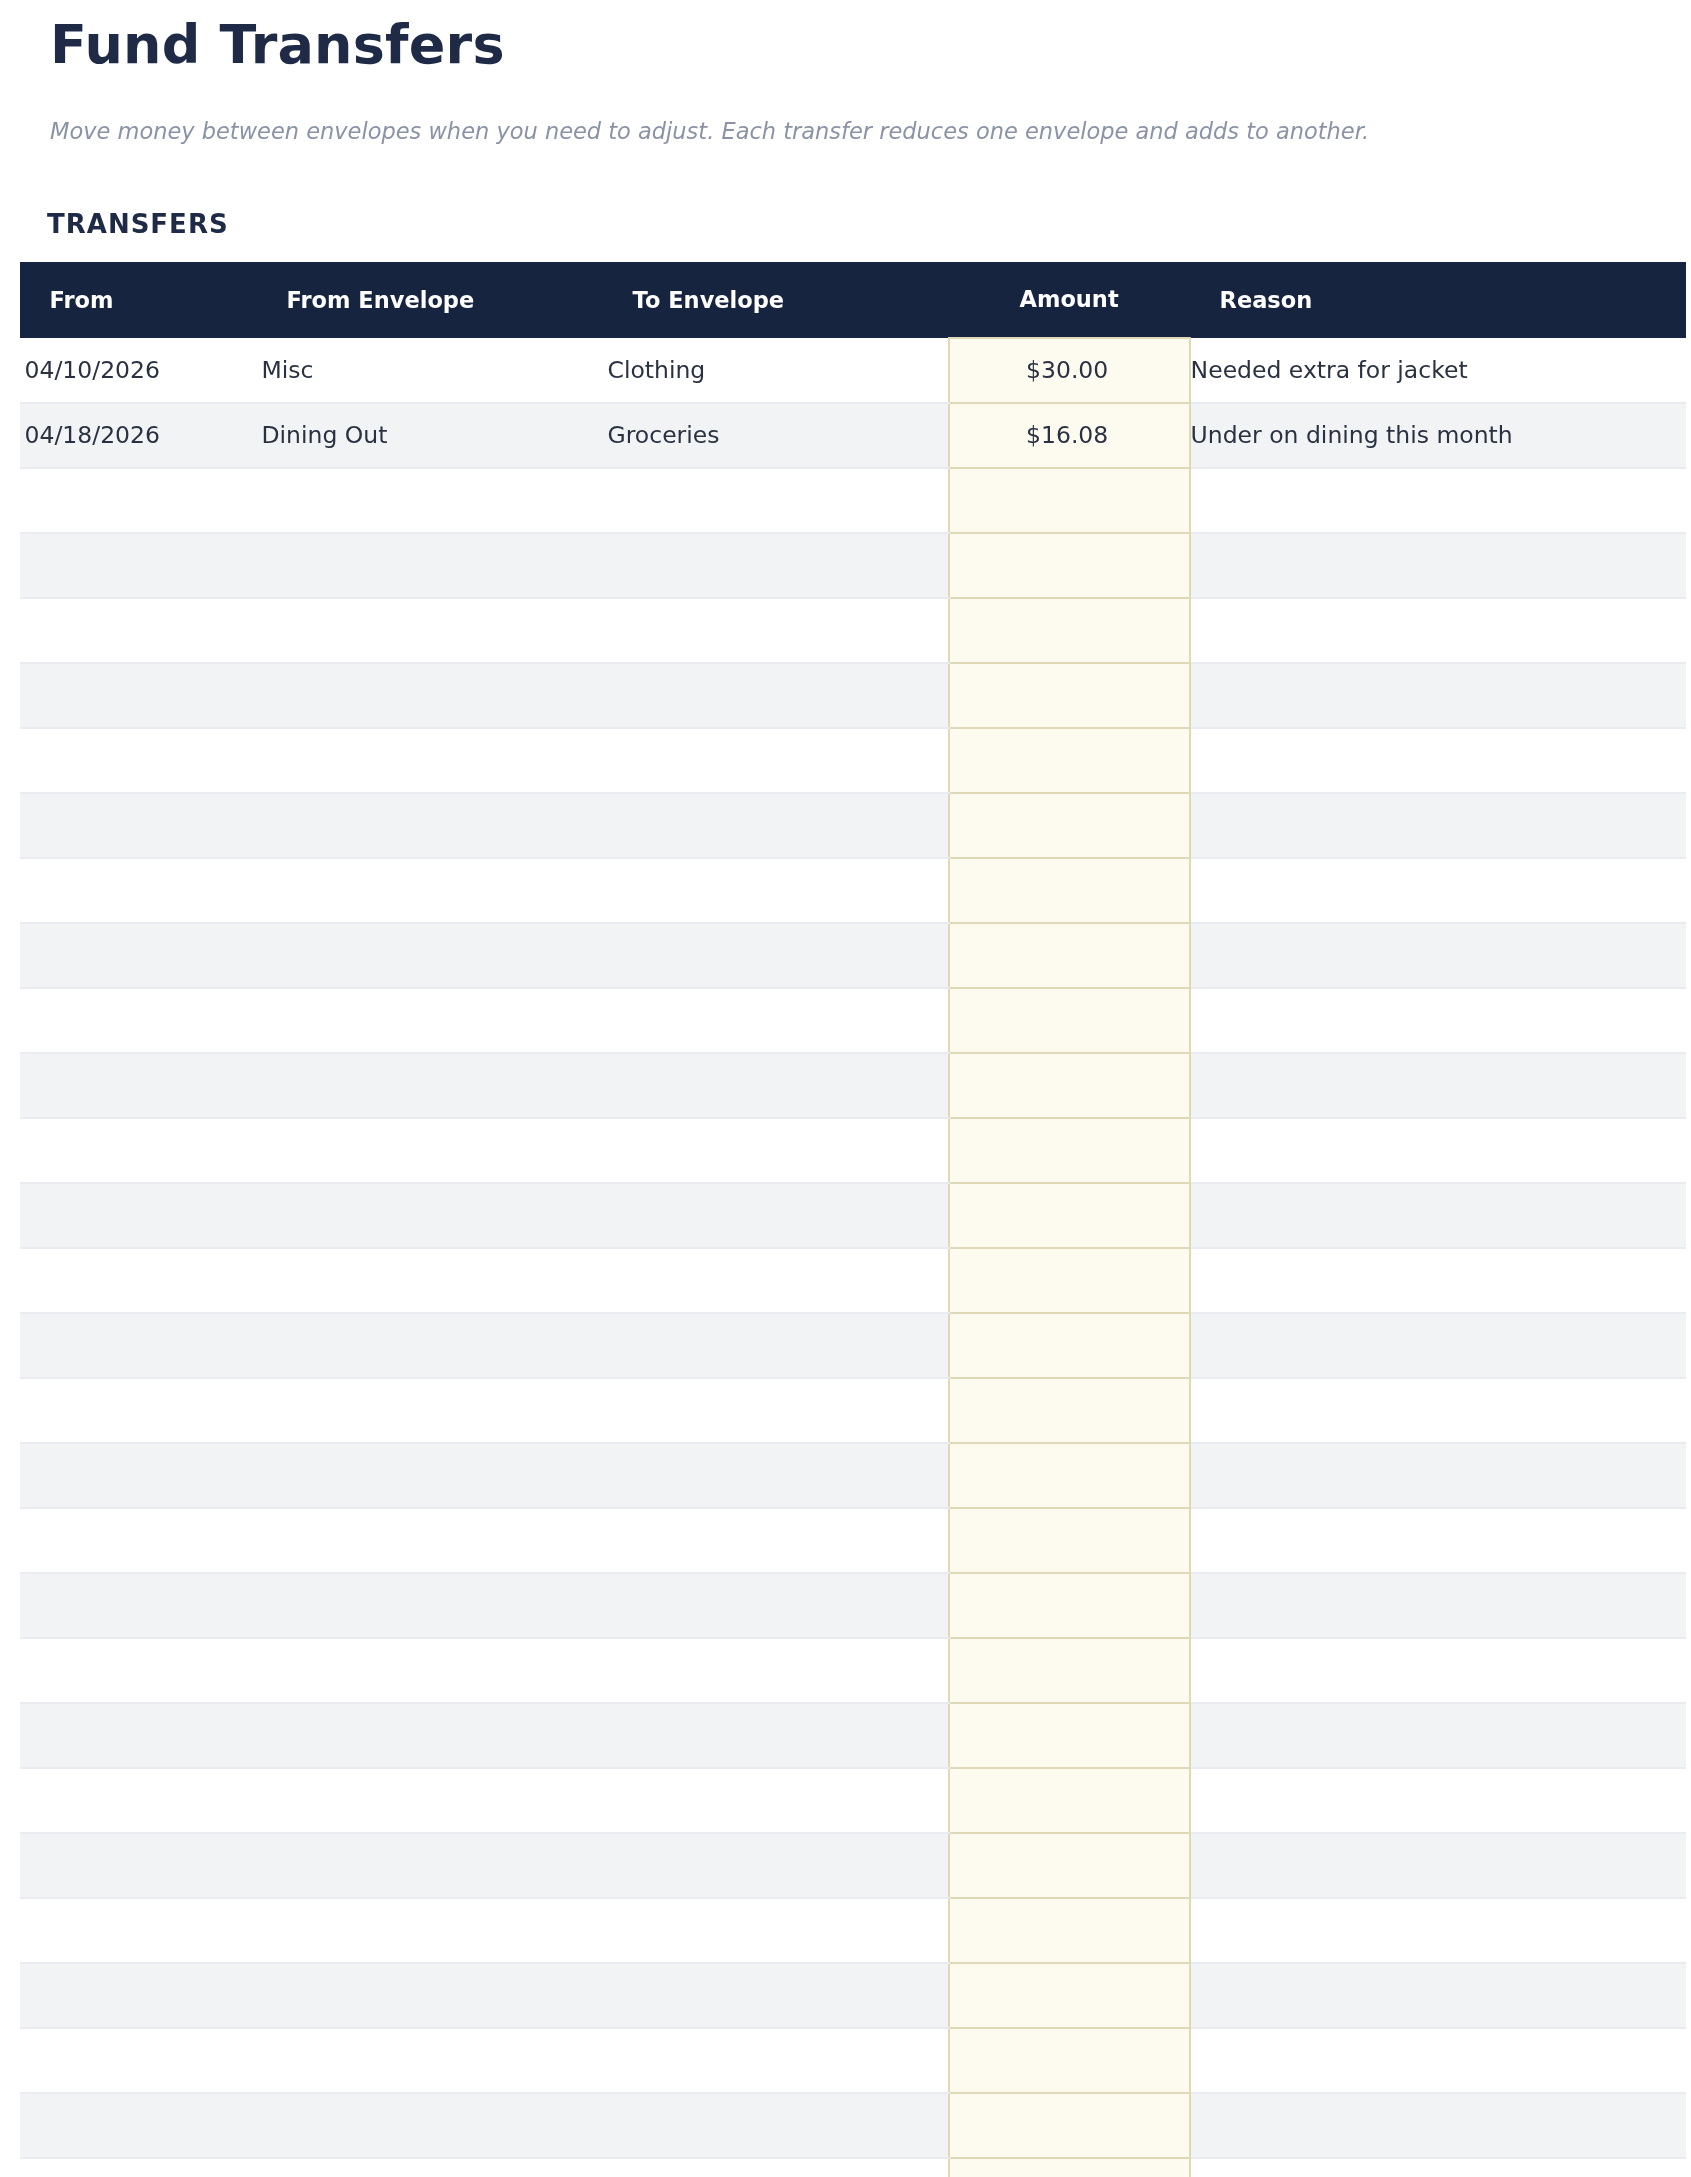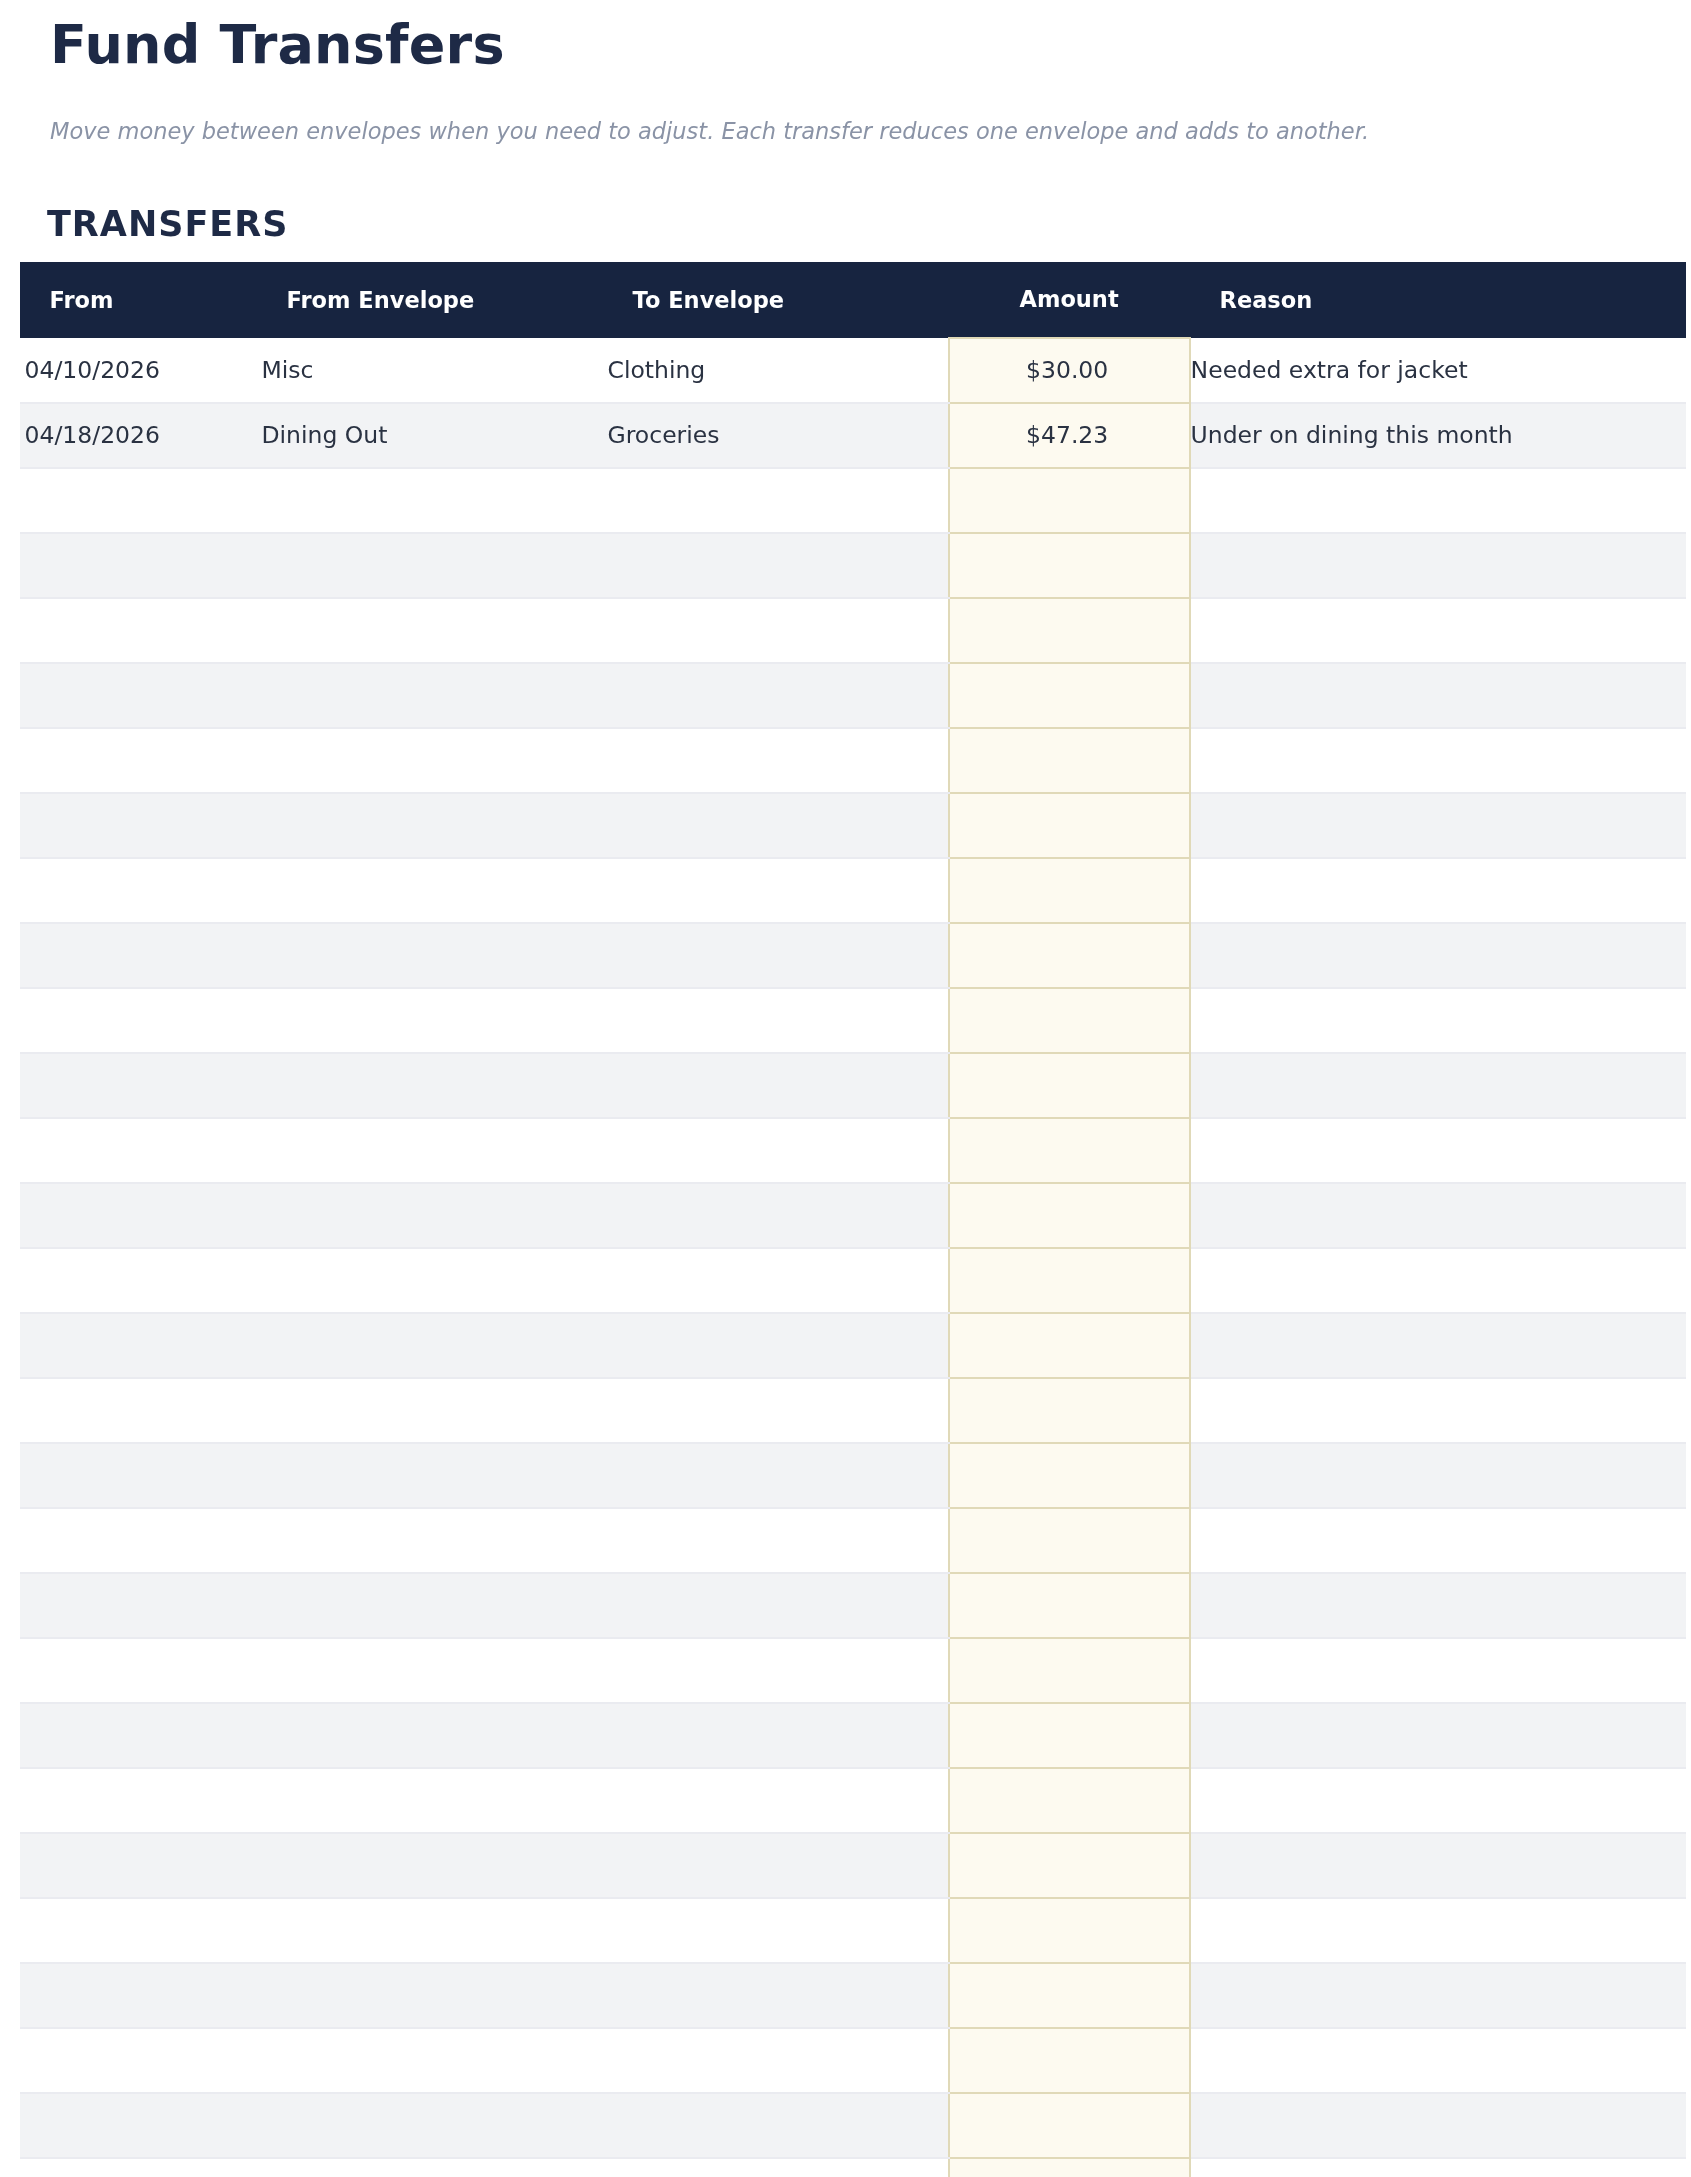--- a/index.html
+++ b/index.html
@@ -22,21 +22,21 @@
   }
   p.page-subtitle {
     margin: 41px 0 0 50px;
     font-size: 22.5px;
     line-height: 27.4px;
     font-style: italic;
     color: #8a93a6;
   }
   h2.section-label {
     margin: 63px 0 0 47px;
-    font-size: 35px;
+    font-size: 26px;
     line-height: 32px;
     font-weight: 700;
     color: #1e2a46;
     letter-spacing: 1px;
   }
 
   table.transfers {
     border-collapse: collapse;
     table-layout: fixed;
     width: 1666px;
@@ -108,21 +108,21 @@
           <td class="col-date">04/10/2026</td>
           <td class="col-from">Misc</td>
           <td class="col-to">Clothing</td>
           <td class="col-amount">$30.00</td>
           <td class="col-reason">Needed extra for jacket</td>
         </tr>
         <tr>
           <td class="col-date">04/18/2026</td>
           <td class="col-from">Dining Out</td>
           <td class="col-to">Groceries</td>
-          <td class="col-amount">$47.23</td>
+          <td class="col-amount">$16.08</td>
           <td class="col-reason">Under on dining this month</td>
         </tr>
         <tr>
           <td class="col-date"></td>
           <td class="col-from"></td>
           <td class="col-to"></td>
           <td class="col-amount"></td>
           <td class="col-reason"></td>
         </tr>
         <tr>

